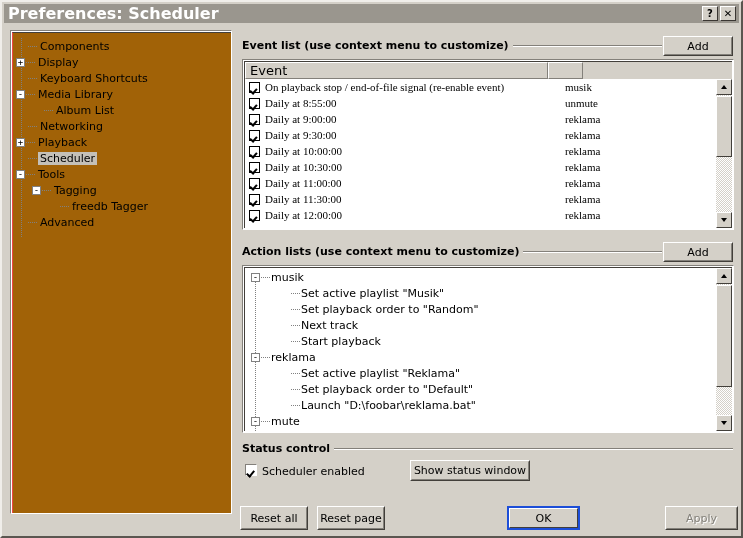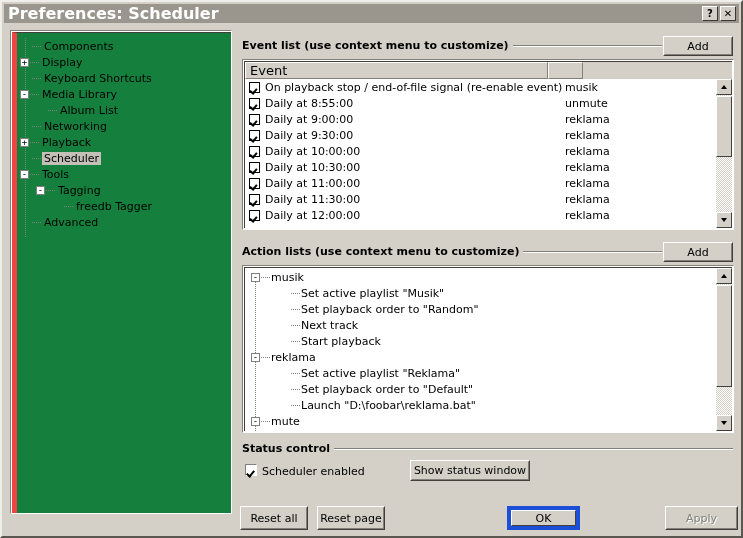--- a/index.html
+++ b/index.html
@@ -63,23 +63,23 @@
     width: 222px; height: 484px;
     background: #ffffff;
     border: 1px solid;
     border-top-color: #83807a; border-left-color: #83807a;
     border-right-color: #ffffff; border-bottom-color: #ffffff;
     box-sizing: border-box;
     overflow: hidden;
   }
   .treepanel-inner {
     position: absolute; left: 1px; top: 1px; right: 0; bottom: 0;
-    background: #15803d;
+    background: #a16207;
     border-top: 1px solid #423f3a;
-    border-left: 5px solid #ef4444;
+    border-left: 1px solid #ef4444;
     box-sizing: border-box;
     padding-top: 5px;
   }
   .tnode {
     height: 16px;
     display: flex; align-items: center;
     white-space: nowrap;
     position: relative;
   }
   .tnode .lbl {
@@ -174,20 +174,21 @@
     padding-left: 4px;
     font-size: 13px;
     height: 17px;
   }
   .rows { position: relative; }
   .erow {
     height: 16px;
     display: flex; align-items: center;
     font-size: 11px;
     white-space: nowrap;
+    font-family: Liberation Serif, serif;
   }
   .cbox {
     width: 11px; height: 11px;
     border: 1px solid #000;
     background: #fff;
     box-sizing: border-box;
     margin: 0 5px 0 4px;
     position: relative;
     flex: 0 0 auto;
   }
@@ -274,21 +275,21 @@
   .btn::before {
     content: "";
     position: absolute;
     left: 0; top: 0; right: 0; bottom: 0;
     border: 1px solid;
     border-top-color: #d4d0c8; border-left-color: #d4d0c8;
     border-right-color: #83807a; border-bottom-color: #83807a;
     pointer-events: none;
   }
   .btn.default {
-    border: 4px solid #1d4ed8;
+    border: 2px solid #1d4ed8;
   }
   .btn.default::before {
     border: 1px solid;
     border-top-color: #ffffff; border-left-color: #ffffff;
     border-right-color: #423f3a; border-bottom-color: #423f3a;
   }
   .btn.disabled { color: #83807a; text-shadow: 1px 1px 0 #ffffff; }
   
   .chk {
     position: absolute;

